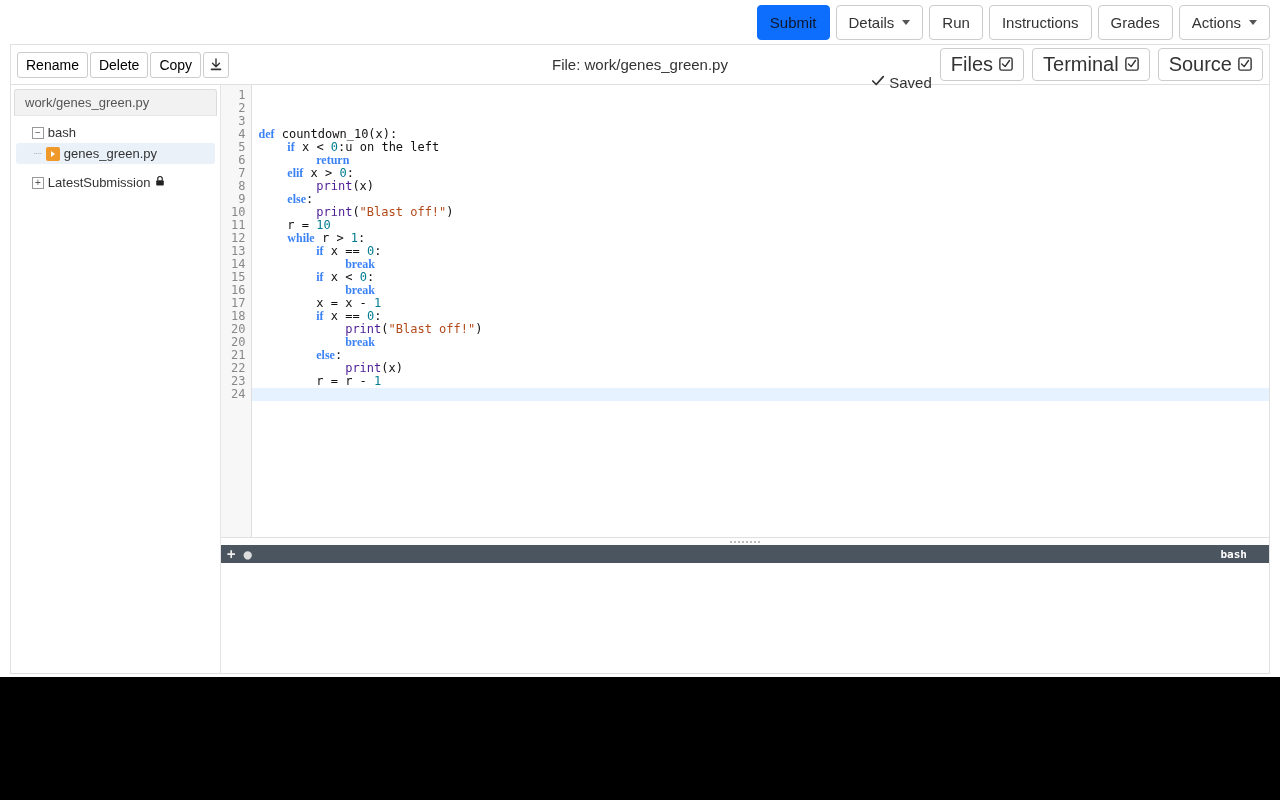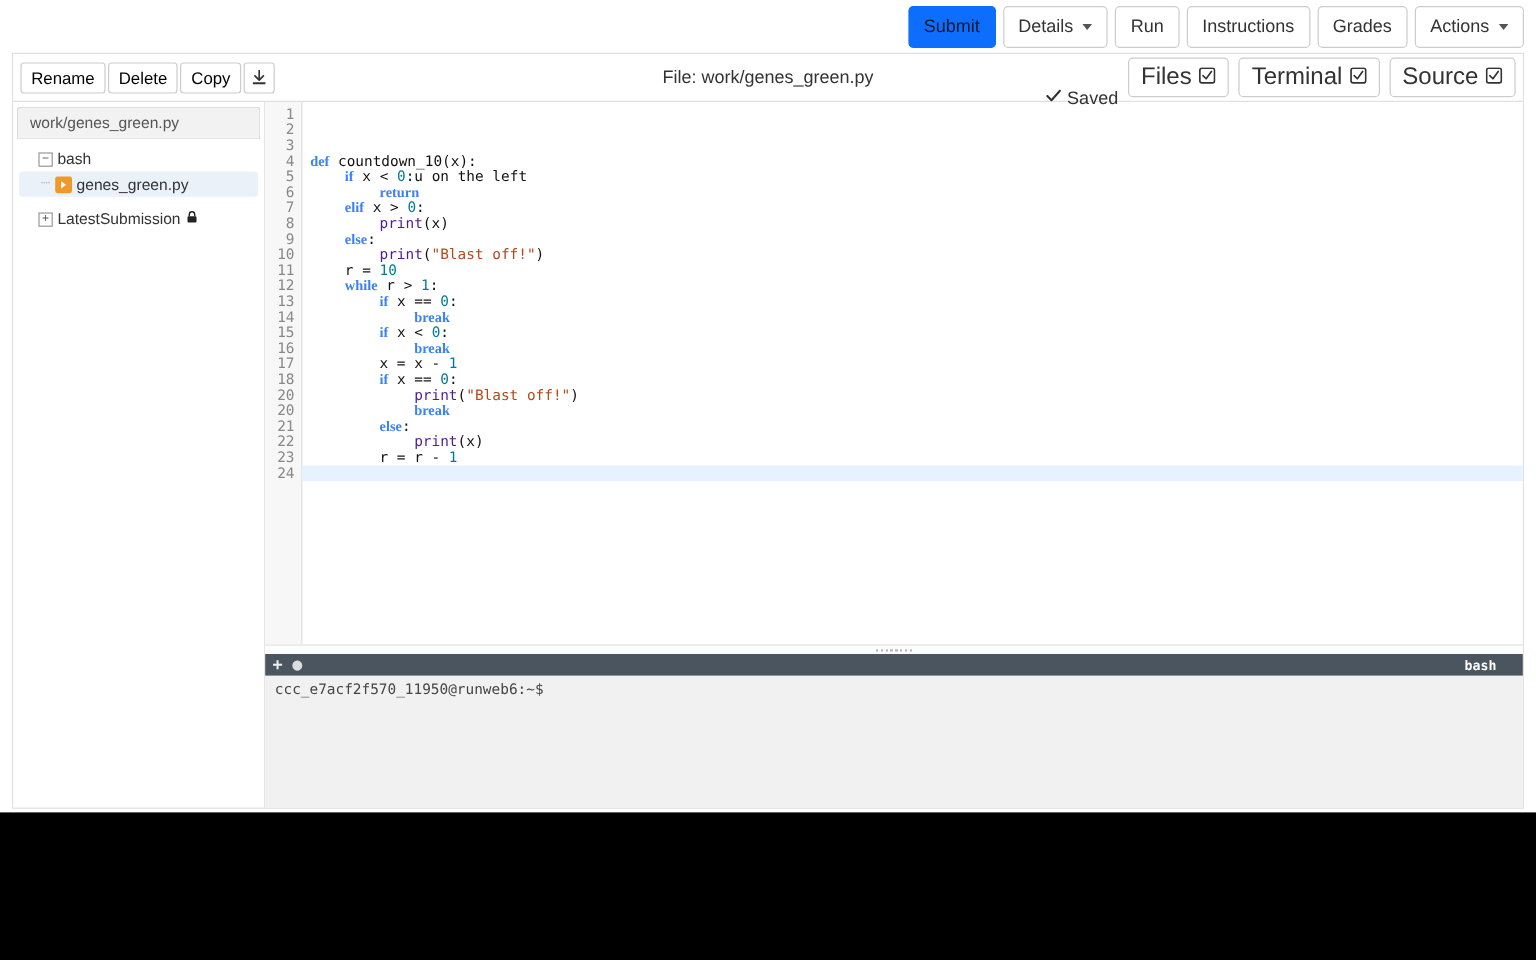--- a/index.html
+++ b/index.html
@@ -404,18 +404,17 @@
             <div>24</div>
           </div>
         <div class="code" id="code"><span class="line"></span><span class="line"></span><span class="line"></span><span class="line"><span class="kw">def</span> countdown_10(x):</span><span class="line">    <span class="kw">if</span> x &lt; <span class="num">0</span>:u on the left</span><span class="line">        <span class="kw">return</span></span><span class="line">    <span class="kw">elif</span> x &gt; <span class="num">0</span>:</span><span class="line">        <span class="builtin">print</span>(x)</span><span class="line">    <span class="kw">else</span>:</span><span class="line">        <span class="builtin">print</span>(<span class="str">"Blast off!"</span>)</span><span class="line">    r = <span class="num">10</span></span><span class="line">    <span class="kw">while</span> r &gt; <span class="num">1</span>:</span><span class="line">        <span class="kw">if</span> x == <span class="num">0</span>:</span><span class="line">            <span class="kw">break</span></span><span class="line">        <span class="kw">if</span> x &lt; <span class="num">0</span>:</span><span class="line">            <span class="kw">break</span></span><span class="line">        x = x - <span class="num">1</span></span><span class="line">        <span class="kw">if</span> x == <span class="num">0</span>:</span><span class="line">            <span class="builtin">print</span>(<span class="str">"Blast off!"</span>)</span><span class="line">            <span class="kw">break</span></span><span class="line">        <span class="kw">else</span>:</span><span class="line">            <span class="builtin">print</span>(x)</span><span class="line">        r = r - <span class="num">1</span></span><span class="line current"></span></div>
       </div>
       <div class="splitter"></div>
       <div class="term-tabs">
         <span class="plus">+</span>
         <span class="dot">●</span>
         <span class="shell-label">bash</span>
       </div>
-      <div class="terminal"><span>ccc_e7acf2f570_11950@runweb6:~$</span> </div>
     </div>
   </div>
 </div>
 
 <div class="blackbar"></div>
 
 </body></html>

